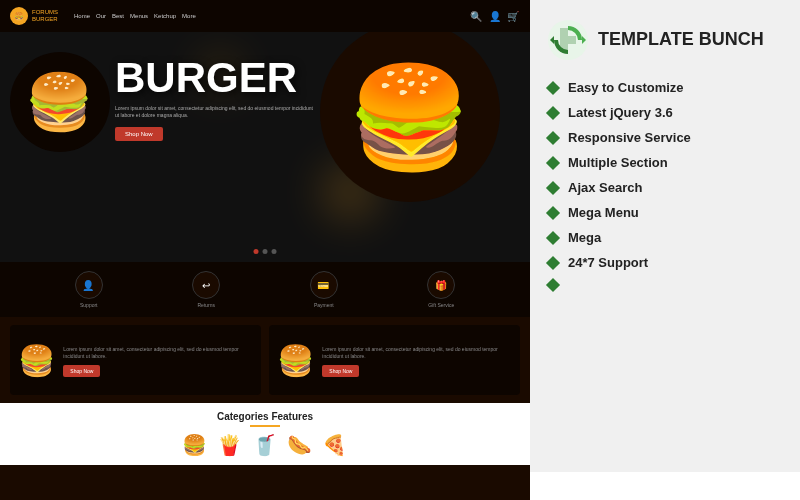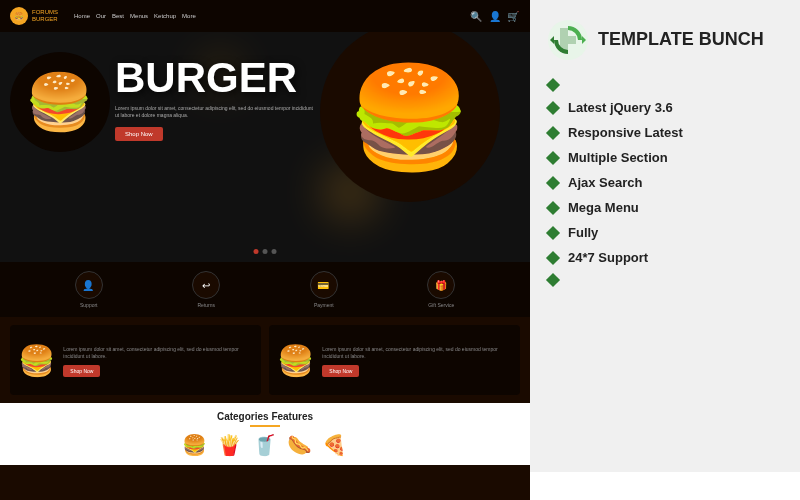--- a/index.html
+++ b/index.html
@@ -450,44 +450,45 @@
       <path d="M20 34 A14 14 0 0 1 6 20 L10 20 A10 10 0 0 0 20 30 Z" fill="#2e7d32"></path>
       <polygon points="34,16 38,20 34,24" fill="#4caf50"></polygon>
       <polygon points="6,24 2,20 6,16" fill="#2e7d32"></polygon>
     </svg>
     <div class="brand-name">TEMPLATE BUNCH</div>
   </div>
 
   <div class="features-list">
     <div class="feature-item">
       <div class="diamond-icon"></div>
+      <span class="feature-text">Easy to Customize</span>
     </div>
     <div class="feature-item">
       <div class="diamond-icon"></div>
       <span class="feature-text">Latest jQuery 3.6</span>
     </div>
     <div class="feature-item">
       <div class="diamond-icon"></div>
-      <span class="feature-text">Responsive Latest</span>
+      <span class="feature-text">Responsive Service</span>
     </div>
     <div class="feature-item">
       <div class="diamond-icon"></div>
       <span class="feature-text">Multiple Section</span>
     </div>
     <div class="feature-item">
       <div class="diamond-icon"></div>
       <span class="feature-text">Ajax Search</span>
     </div>
     <div class="feature-item">
       <div class="diamond-icon"></div>
       <span class="feature-text">Mega Menu</span>
     </div>
     <div class="feature-item">
       <div class="diamond-icon"></div>
-      <span class="feature-text">Fully</span>
+      <span class="feature-text">Mega</span>
     </div>
     <div class="feature-item">
       <div class="diamond-icon"></div>
       <span class="feature-text">24*7 Support</span>
     </div>
     <div class="feature-item">
       <div class="diamond-icon"></div>
     </div>
   </div>
 

